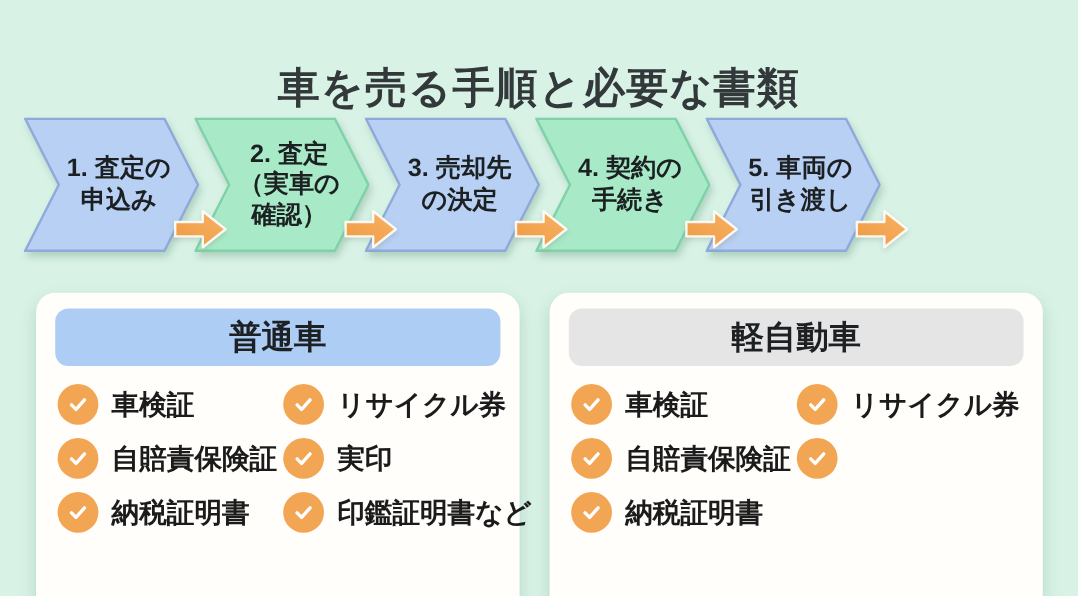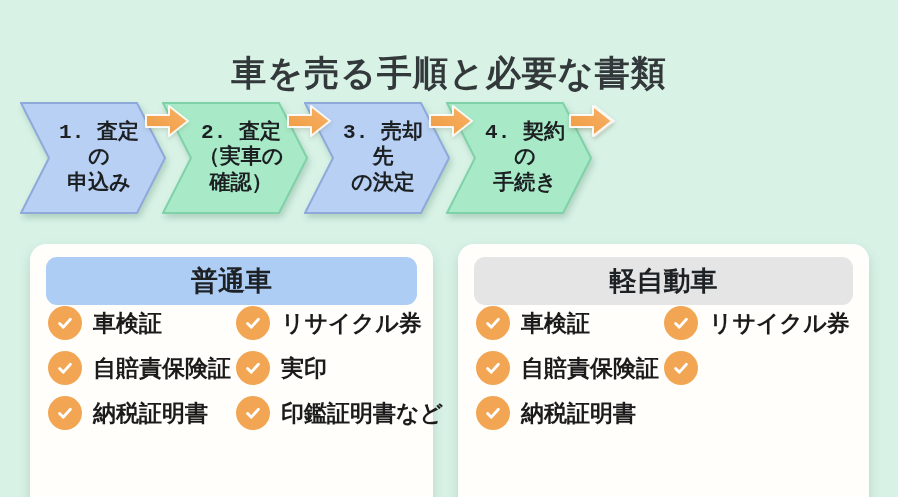--- a/index.html
+++ b/index.html
@@ -13,21 +13,21 @@
   
   .title {
     position:absolute; top:22px; left:0; right:0;
     text-align:center; font-size:35px; font-weight:800;
     color:#33383b; letter-spacing:1px;margin-top:28px;
   }
 
   
   .flow {
     position:absolute; top:102px; left:20px; height:108px;
-    display:flex; align-items:flex-start;font-family:Liberation Mono, monospace;
+    display:flex; align-items:flex-end;
   }
   .step {
     position:relative; width:146px; height:112px; flex:0 0 auto;
     margin-right:-2px;
     filter:drop-shadow(2px 4px 3px rgba(96,146,120,0.35));
   }
   .step svg { position:absolute; inset:0; width:100%; height:100%; }
   .step.blue  polygon { fill:#b7d0f3; stroke:#8fa9da; stroke-width:2; }
   .step.green polygon { fill:#a8eac8; stroke:#7fd2a8; stroke-width:2; }
   .step-label {
@@ -58,21 +58,21 @@
   .card.blue-theme  { width:403px; }
   .card.green-theme { width:411px; }
   .card-header {
     height:48px; border-radius:11px;
     display:flex; align-items:center; justify-content:center;
     font-size:27px; font-weight:800; color:#1d2124;
   }
   .card.blue-theme  .card-header { background:#aecdf5; }
   .card.green-theme .card-header { background:#e5e5e5; }
   .card-items {
-    margin-top:0; padding:0 2px;
+    margin-top:14px; padding:0 2px;
     display:grid; grid-template-columns:182px 1fr;
     row-gap:9px; column-gap:6px;
   }
   .item { display:flex; align-items:center; gap:11px; height:36px; }
   .check {
     width:34px; height:34px; border-radius:50%; background:#f2a654;
     flex:0 0 auto; display:flex; align-items:center; justify-content:center;
   }
   .check svg { width:20px; height:20px; display:block; }
   .item-text { font-size:23px; font-weight:700; color:#1b1b1b; white-space:nowrap; }
@@ -141,20 +141,27 @@
         </svg>
       <div class="step-label">4. 契約の
 手続き</div>
     </div>
     <div class="flow-arrow">
       <svg viewBox="0 0 48 38">
           <polygon points="3,13 26,13 26,4 45,19 26,34 26,25 3,25"></polygon>
         </svg>
     </div>
 
+    <div class="step blue">
+      <svg viewBox="0 0 146 112" preserveAspectRatio="none">
+          <polygon points="1,1 117,1 145,56 117,111 1,111 29,56"></polygon>
+        </svg>
+      <div class="step-label">5. 車両の
+引き渡し</div>
+    </div>
     <div class="flow-arrow">
       <svg viewBox="0 0 48 38">
           <polygon points="3,13 26,13 26,4 45,19 26,34 26,25 3,25"></polygon>
         </svg>
     </div>
 
 
   </div>
 
   <div class="cards">

